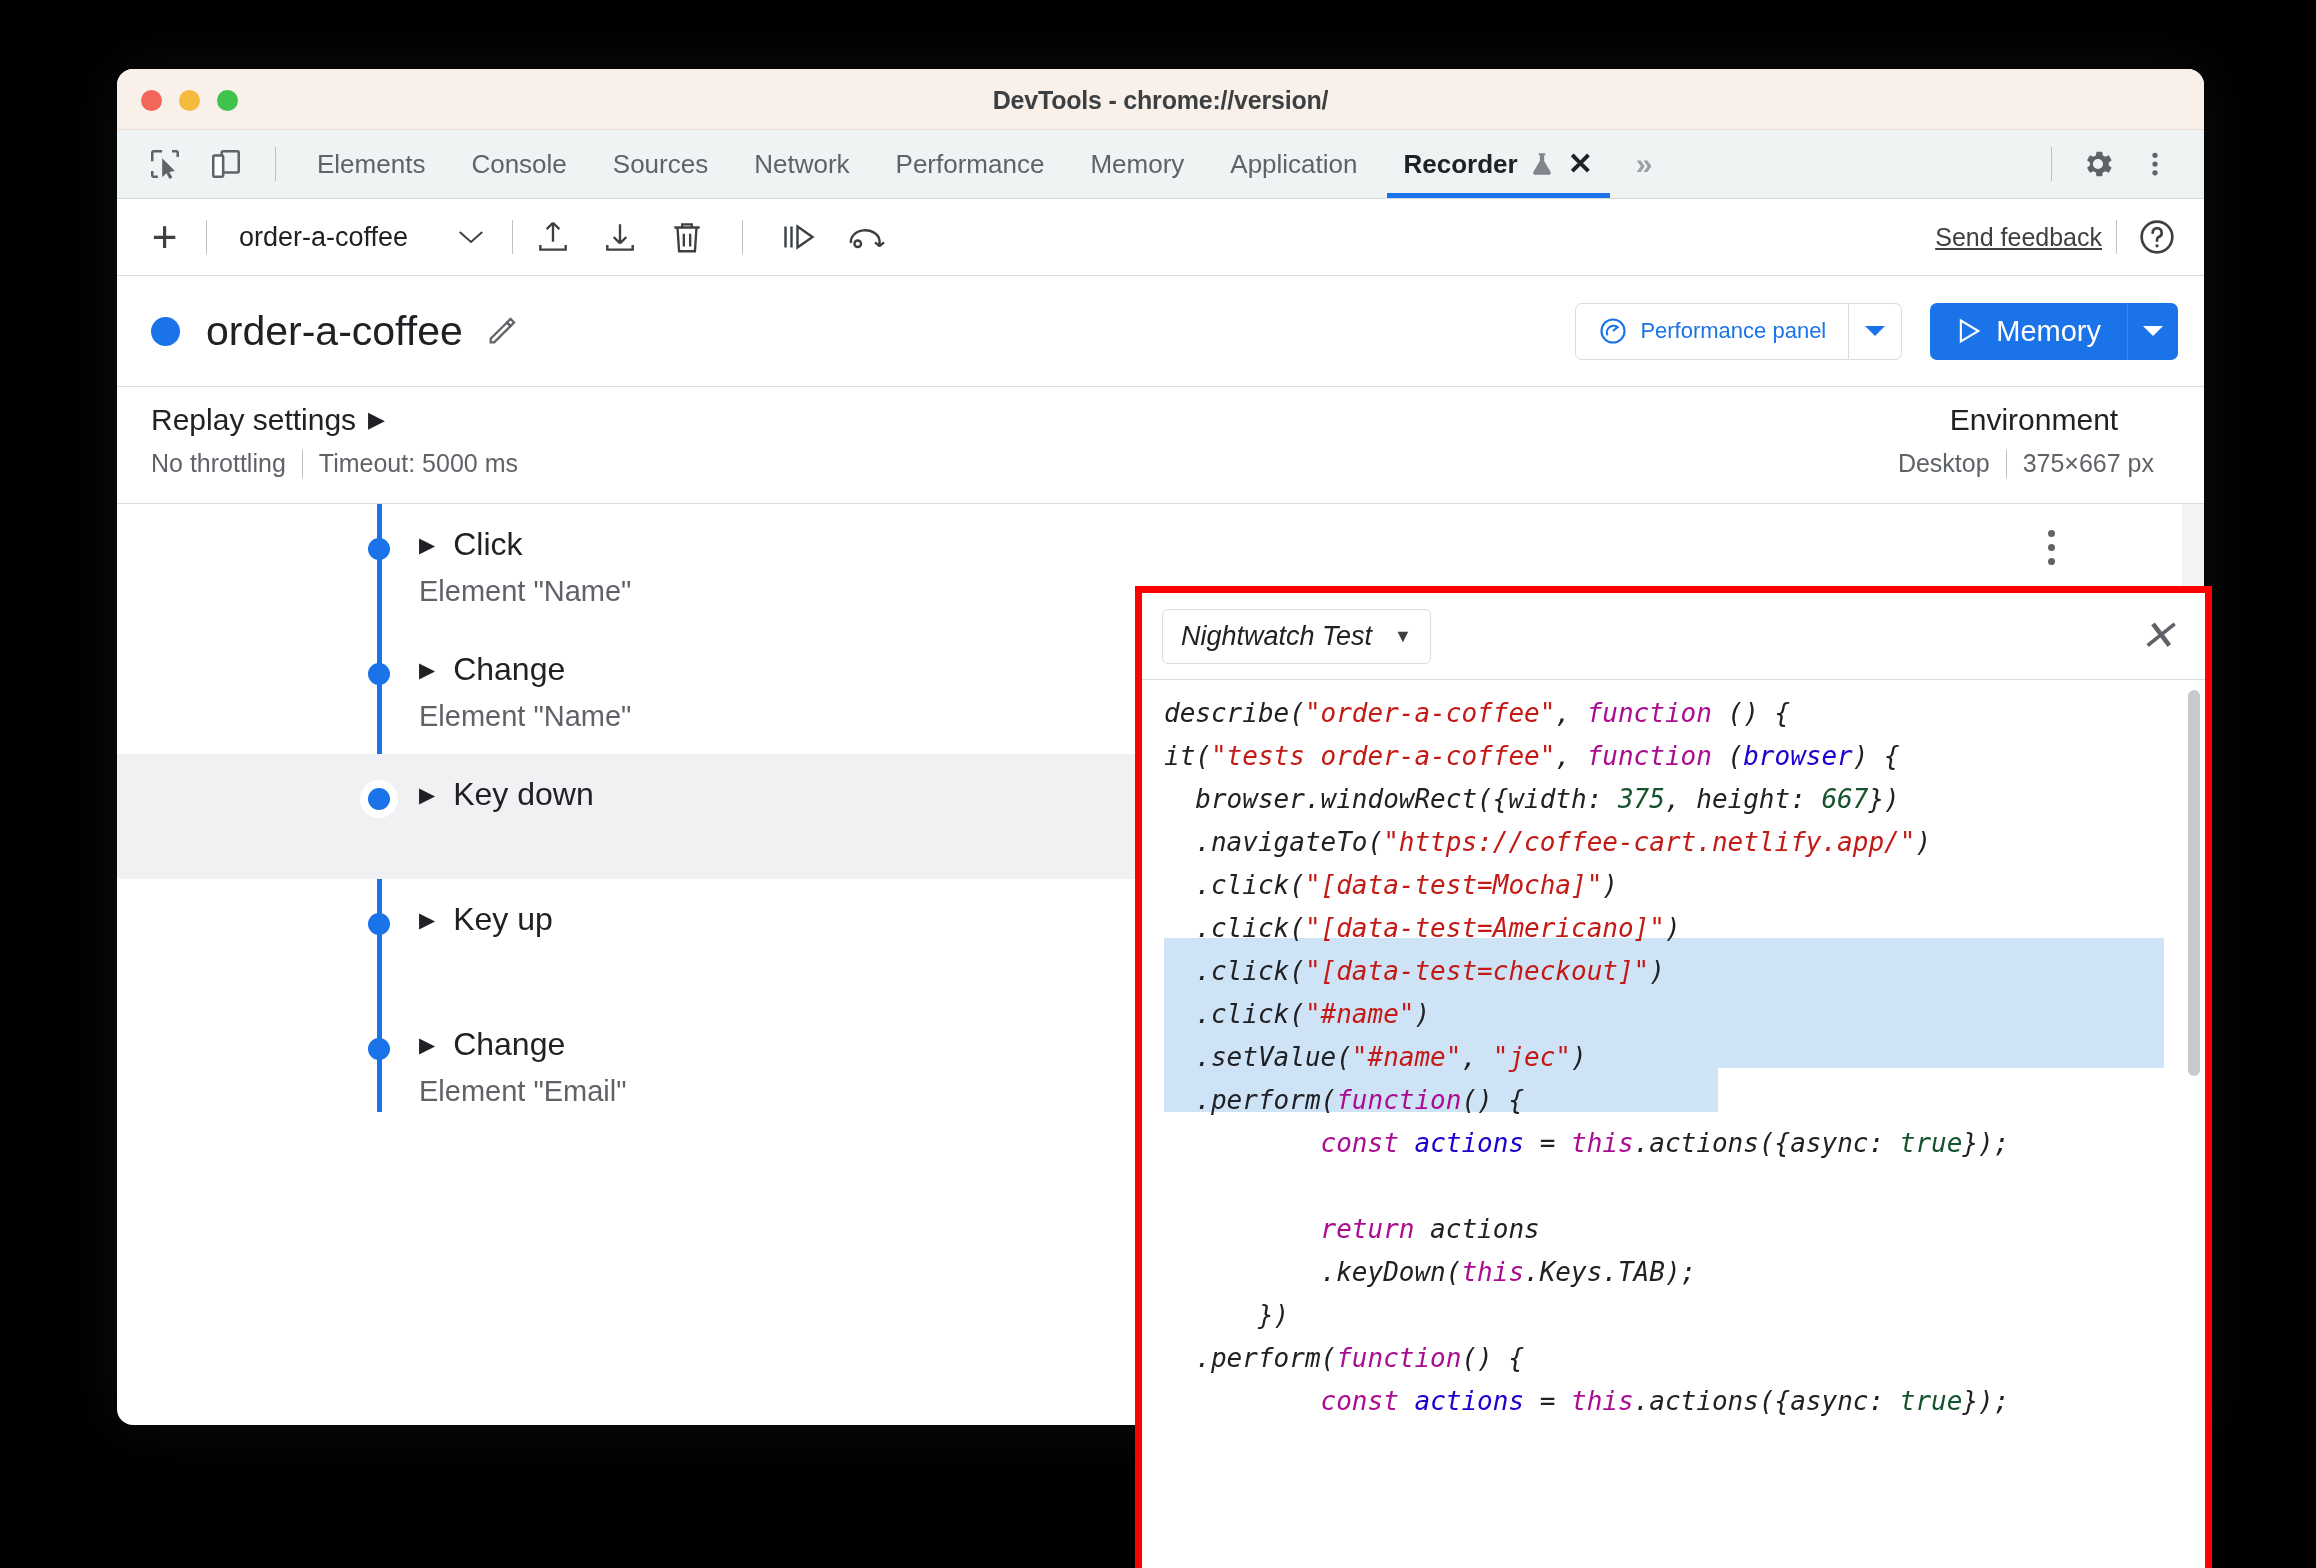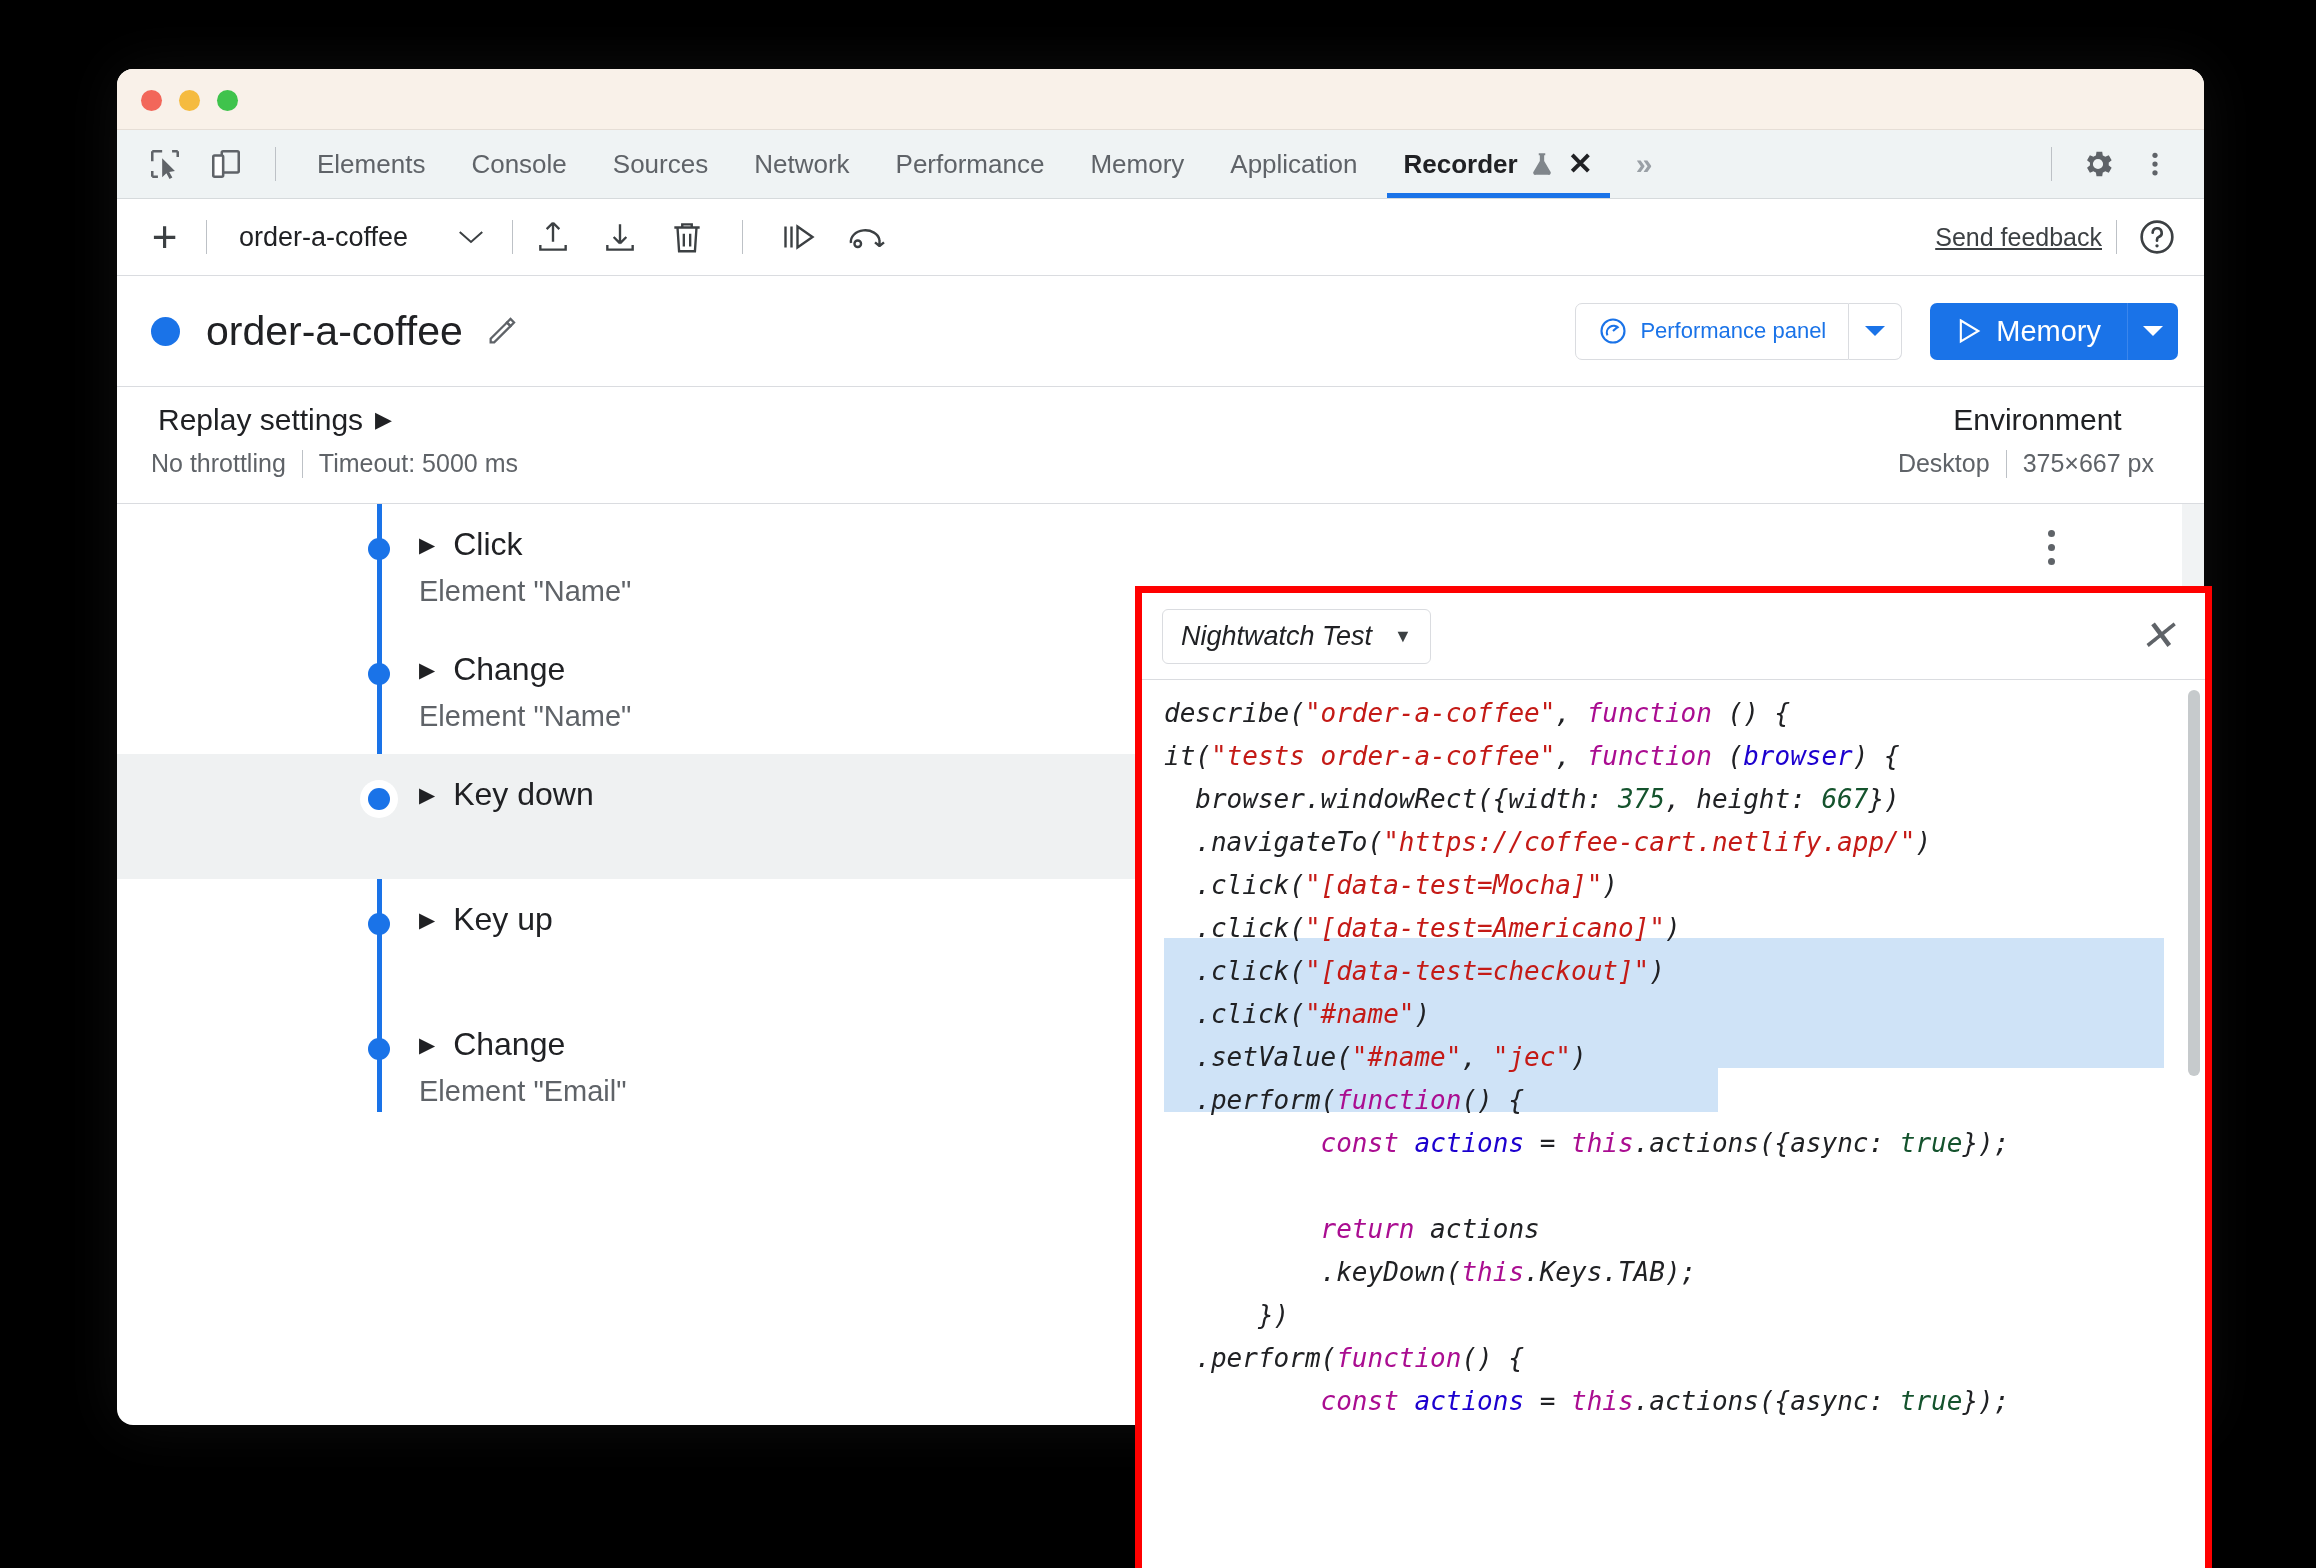--- a/index.html
+++ b/index.html
@@ -139,21 +139,21 @@
   
   .settings-strip {
     height: 117px; background: #fff;
     display: flex; align-items: flex-start;
     padding: 16px 34px 0 34px;
     border-bottom: 1px solid #dadce0;
     position: relative;
   }
   .col-left, .col-right { display: flex; flex-direction: column; gap: 12px; }
   .col-right { margin-left: auto; align-items: center; }
-  .ss-title { font-size: 30px; color: #202124; display: flex; align-items: center; gap: 12px; margin-left: 7px; }
+  .ss-title { font-size: 30px; color: #202124; display: flex; align-items: center; gap: 12px; }
   .ss-sub { font-size: 25px; color: #5f6368; display: flex; align-items: center; gap: 0; }
   .ss-sub .piece { padding: 0 16px; }
   .ss-sub .piece:first-child { padding-left: 0; }
   .ss-divider { width: 1px; height: 28px; background: #bdc1c6; }
 
   
   .steps-area {
     position: relative;
     height: 608px;
     background: #fff;
@@ -274,20 +274,21 @@
 
 <div id="root">
   <div class="window">
 
     <div class="titlebar">
       <div class="traffic">
         <span class="dot red"></span>
         <span class="dot yellow"></span>
         <span class="dot green"></span>
       </div>
+      <div class="win-title">DevTools - chrome://version/</div>
     </div>
 
     <div class="tabbar">
       <div class="tb-left">
         <div class="icon-btn">
           <svg width="34" height="34" viewBox="0 0 24 24" fill="none" stroke="#5f6368" stroke-width="1.8">
             <path d="M3 3 h7 M3 3 v7 M21 3 h-4 M21 3 v4 M3 21 h4 M3 21 v-4"></path>
             <path d="M10 8 l9 9 -4 0.6 2.2 4 -2 1 -2.2-4.1 -3 2.9z" fill="#5f6368" stroke="none"></path>
           </svg>
         </div>

